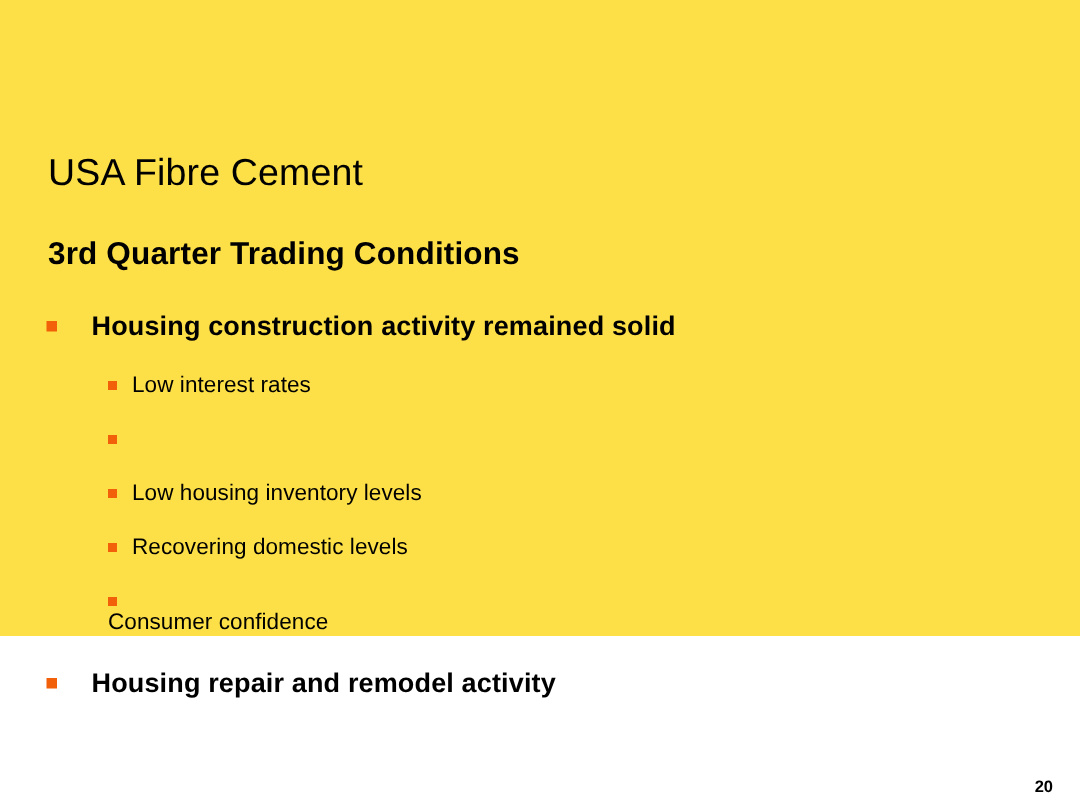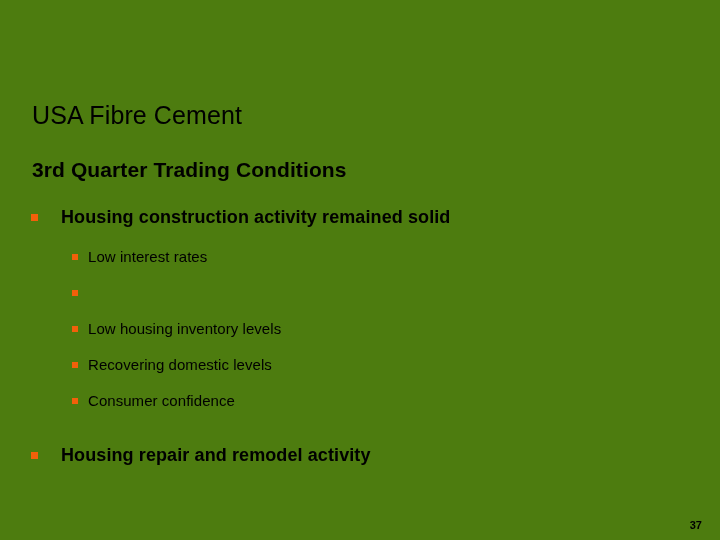--- a/index.html
+++ b/index.html
@@ -12,22 +12,22 @@
     height: 540px;
     overflow: hidden;
     font-family: "Liberation Sans", sans-serif;
     color: #000000;
     -webkit-font-smoothing: antialiased;
   }
 
   #slide {
     position: relative;
     width: 720px;
-    height: 540px;
-    background: #4d7c0f;
+    height: 424px;
+    background: #fde047;
   }
 
   
   .slide-title {
     position: absolute;
     left: 32px;
     top: 83px;
     font-size: 25px;
     font-weight: 400;
     line-height: 30px;
@@ -142,25 +142,25 @@
         <span class="bullet-mark" style="background: rgb(242, 96, 10);"></span>
       </div>
       <div class="bullet-row lvl2" style="top: 318px;">
         <span class="bullet-mark" style="background: rgb(242, 96, 10);"></span>
         <span class="bullet-text">Low housing inventory levels</span>
       </div>
       <div class="bullet-row lvl2" style="top: 354px;">
         <span class="bullet-mark" style="background: rgb(242, 96, 10);"></span>
         <span class="bullet-text">Recovering domestic levels</span>
       </div>
-      <div class="bullet-row lvl2" style="top: 390px;">
+      <div class="bullet-row lvl2" style="top: 390px; flex-direction: column;">
         <span class="bullet-mark" style="background: rgb(242, 96, 10);"></span>
         <span class="bullet-text">Consumer confidence</span>
       </div>
       <div class="bullet-row lvl1" style="top: 443px;">
         <span class="bullet-mark" style="background: rgb(242, 96, 10);"></span>
         <span class="bullet-text">Housing repair and remodel activity</span>
       </div>
     </div>
 
-  <div class="page-number">37</div>
+  <div class="page-number">20</div>
 
 </div>
 
 </body></html>

